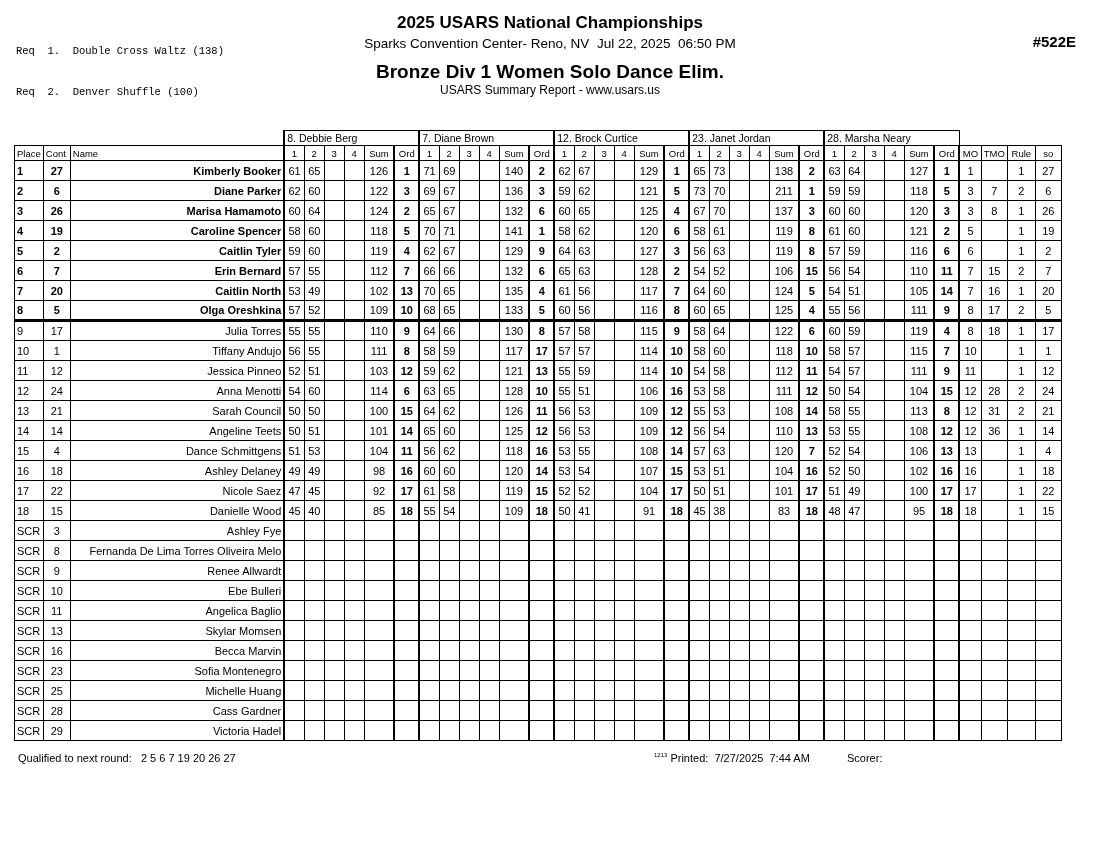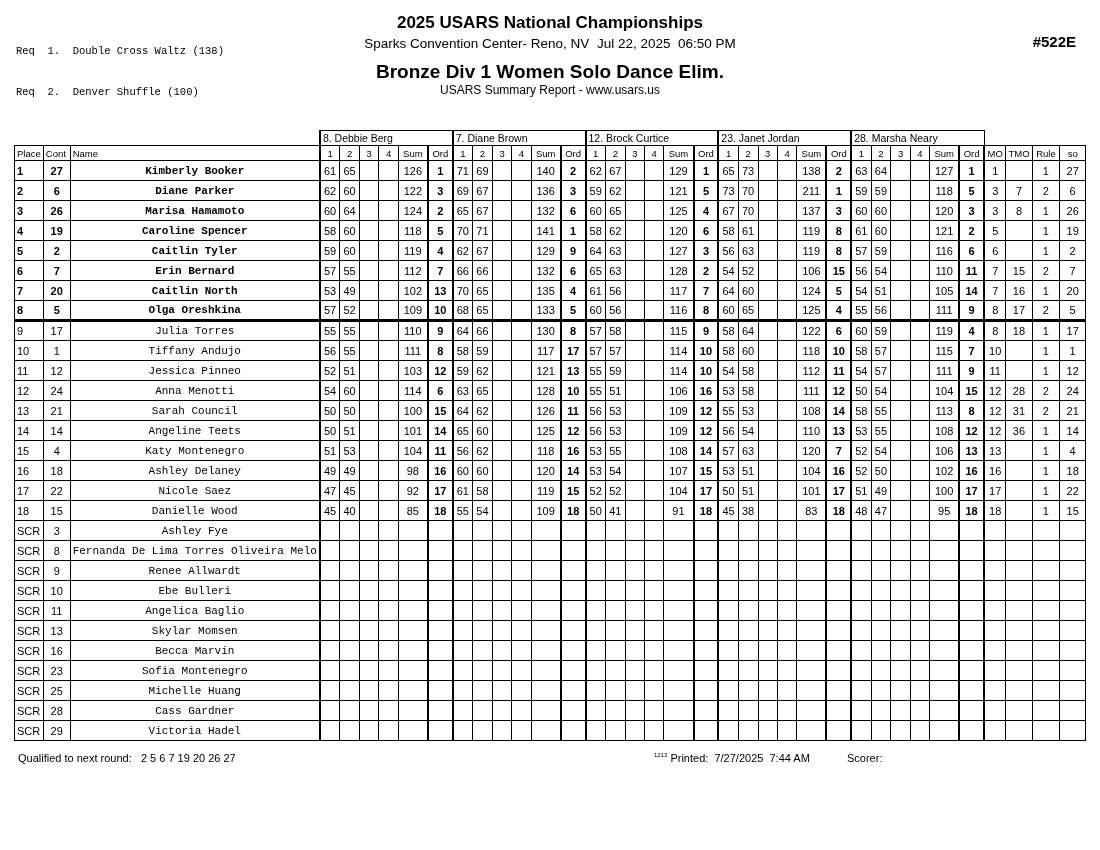--- a/index.html
+++ b/index.html
@@ -31,21 +31,21 @@
     overflow: hidden;
     white-space: nowrap;
     font-weight: normal;
     text-align: center;
   }
   thead th { height: 15px; font-size: 9.5px; }
   th.no-border { border: none; background: transparent; }
   th.judge-name { text-align: left; font-size: 10.5px; }
   th.hleft { text-align: left; }
   td.col-place { text-align: left; }
-  td.col-name  { text-align: center; font-family: Liberation Mono, monospace; }
+  td.col-name  { text-align: right; }
   .judge-start { border-left: 2px solid #000; }
   .ord, .ord-col { border-left: 2px solid #000; border-right: 2px solid #000; }
   td.ord { font-weight: bold; }
   tr.qualified td.col-place,
   tr.qualified td.col-cont,
   tr.qualified td.col-name { font-weight: bold; }
   tr.cut td { border-bottom: 3px solid #000; }
 
   
   .footer { position: relative; margin-top: 9px; height: 22px; font-size: 11px; }
@@ -706,21 +706,21 @@
           <td class="sum">108</td>
           <td class="ord">12</td>
           <td class="judge-start">12</td>
           <td>36</td>
           <td>1</td>
           <td>14</td>
         </tr>
         <tr>
           <td class="col-place">15</td>
           <td class="col-cont">4</td>
-          <td class="col-name">Katy Montenegro</td>
+          <td class="col-name">Dance Schmittgens</td>
           <td class="score judge-start">51</td>
           <td class="score">53</td>
           <td class="score"></td>
           <td class="score"></td>
           <td class="sum">104</td>
           <td class="ord">11</td>
           <td class="score judge-start">56</td>
           <td class="score">62</td>
           <td class="score"></td>
           <td class="score"></td>

